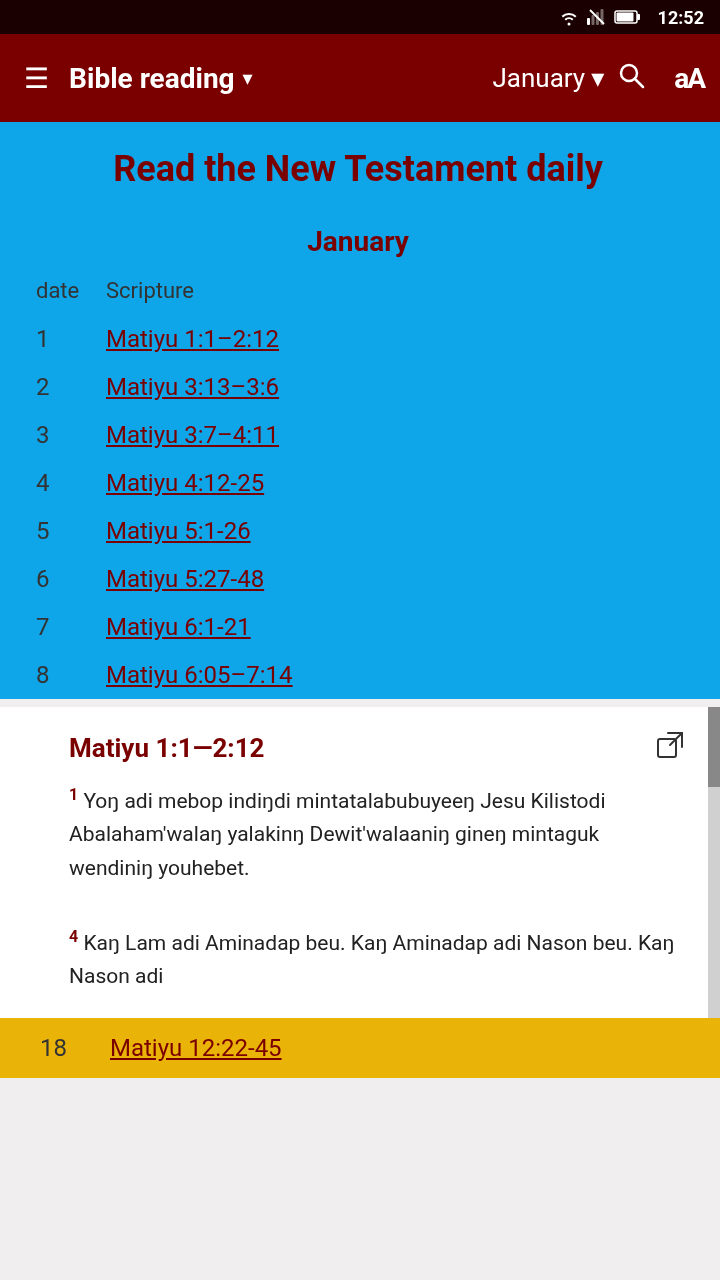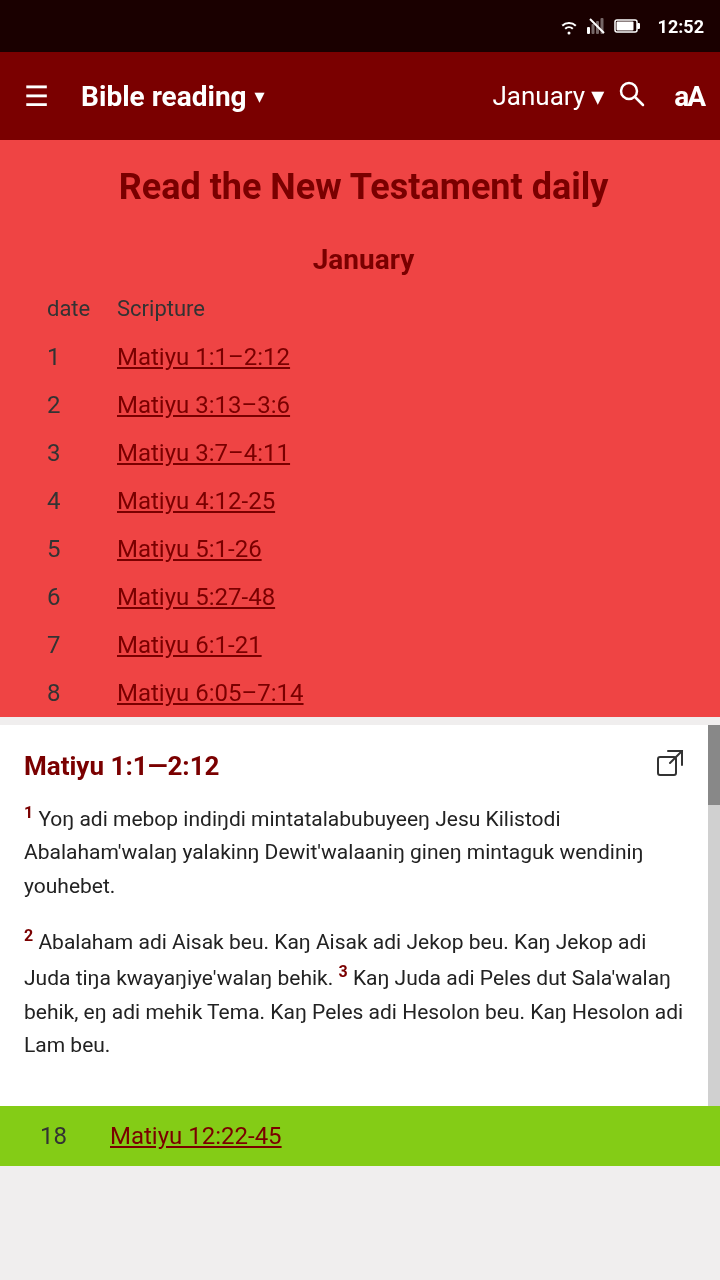--- a/index.html
+++ b/index.html
@@ -7,21 +7,21 @@
       width: 720px;
       min-height: 1280px;
       font-family: 'Roboto', Arial, sans-serif;
       background: #f0eeee;
       overflow-x: hidden;
     }
 
     
     .status-bar {
       width: 720px;
-      height: 52px;
+      height: 34px;
       background: #1a0000;
       display: flex;
       align-items: center;
       justify-content: flex-end;
       padding: 0 16px;
       gap: 8px;
     }
     .status-bar .time {
       color: white;
       font-size: 18px;
@@ -48,21 +48,20 @@
       color: white;
       font-size: 28px;
       cursor: pointer;
       padding: 8px;
     }
     .toolbar-title-section {
       display: flex;
       align-items: center;
       gap: 8px;
       flex: 1;
-      margin-left: 12px;
     }
     .toolbar-title {
       color: white;
       font-size: 28px;
       font-weight: bold;
     }
     .toolbar-dropdown-arrow {
       color: white;
       font-size: 20px;
     }
@@ -88,22 +87,22 @@
     .toolbar-font-icon {
       color: white;
       font-size: 28px;
       font-weight: bold;
       cursor: pointer;
       letter-spacing: -2px;
     }
 
     
     .main-content {
-      padding: 24px 40px 0 47px;
-      background: #ef4444;
+      padding: 24px 40px 0 36px;
+      background: #0ea5e9;
     }
 
     .page-heading {
       text-align: center;
       color: #7a0000;
       font-size: 36px;
       font-weight: bold;
       line-height: 1.3;
       margin-bottom: 32px;
     }
@@ -189,38 +188,39 @@
     
     .preview-wrapper {
       position: relative;
       background: white;
       margin-top: 8px;
       display: flex;
     }
     .preview-content {
       flex: 1;
       padding: 24px 24px 24px 24px;
+      margin-left: 45px;
     }
     .preview-scrollbar {
       width: 12px;
       background: #d0d0d0;
       position: relative;
     }
     .preview-scrollbar-thumb {
       width: 12px;
       height: 80px;
       background: #888;
       position: absolute;
       top: 0;
     }
 
     
     .bottom-row {
       padding: 16px 40px;
-      background: #84cc16;
+      background: #eab308;
       display: flex;
       align-items: center;
     }
     .bottom-row .td-date {
       color: #333;
       font-size: 24px;
       width: 70px;
     }
     .bottom-row a {
       color: #7a0000;
@@ -334,24 +334,24 @@
           <path d="M12 2h14v14" stroke="#333" stroke-width="2" stroke-linecap="round"></path>
           <line x1="26" y1="2" x2="14" y2="14" stroke="#333" stroke-width="2" stroke-linecap="round"></line>
         </svg>
       </span>
     </div>
     <div class="preview-scroll">
       <p class="preview-text">
         <sup class="verse-num">1</sup> Yoŋ adi mebop indiŋdi mintatalabubuyeeŋ Jesu Kilistodi Abalaham'walaŋ yalakinŋ Dewit'walaaniŋ gineŋ mintaguk wendiniŋ youhebet.
       </p>
       <br>
+      <br>
       <p class="preview-text">
-        <sup class="verse-num">2</sup> Abalaham adi Aisak beu. Kaŋ Aisak adi Jekop beu. Kaŋ Jekop adi Juda tiŋa kwayaŋiye'walaŋ behik. <sup class="verse-num">3</sup> Kaŋ Juda adi Peles dut Sala'walaŋ behik, eŋ adi mehik Tema. Kaŋ Peles adi Hesolon beu. Kaŋ Hesolon adi Lam beu.
+        <sup class="verse-num">4</sup> Kaŋ Lam adi Aminadap beu. Kaŋ Aminadap adi Nason beu. Kaŋ Nason adi
       </p>
-      <br>
     </div>
   </div>
   <div class="preview-scrollbar">
     <div class="preview-scrollbar-thumb"></div>
   </div>
 </div>
 
 <div class="bottom-row">
   <span class="td-date">18</span>
   <a href="#">Matiyu 12:22-45</a>

